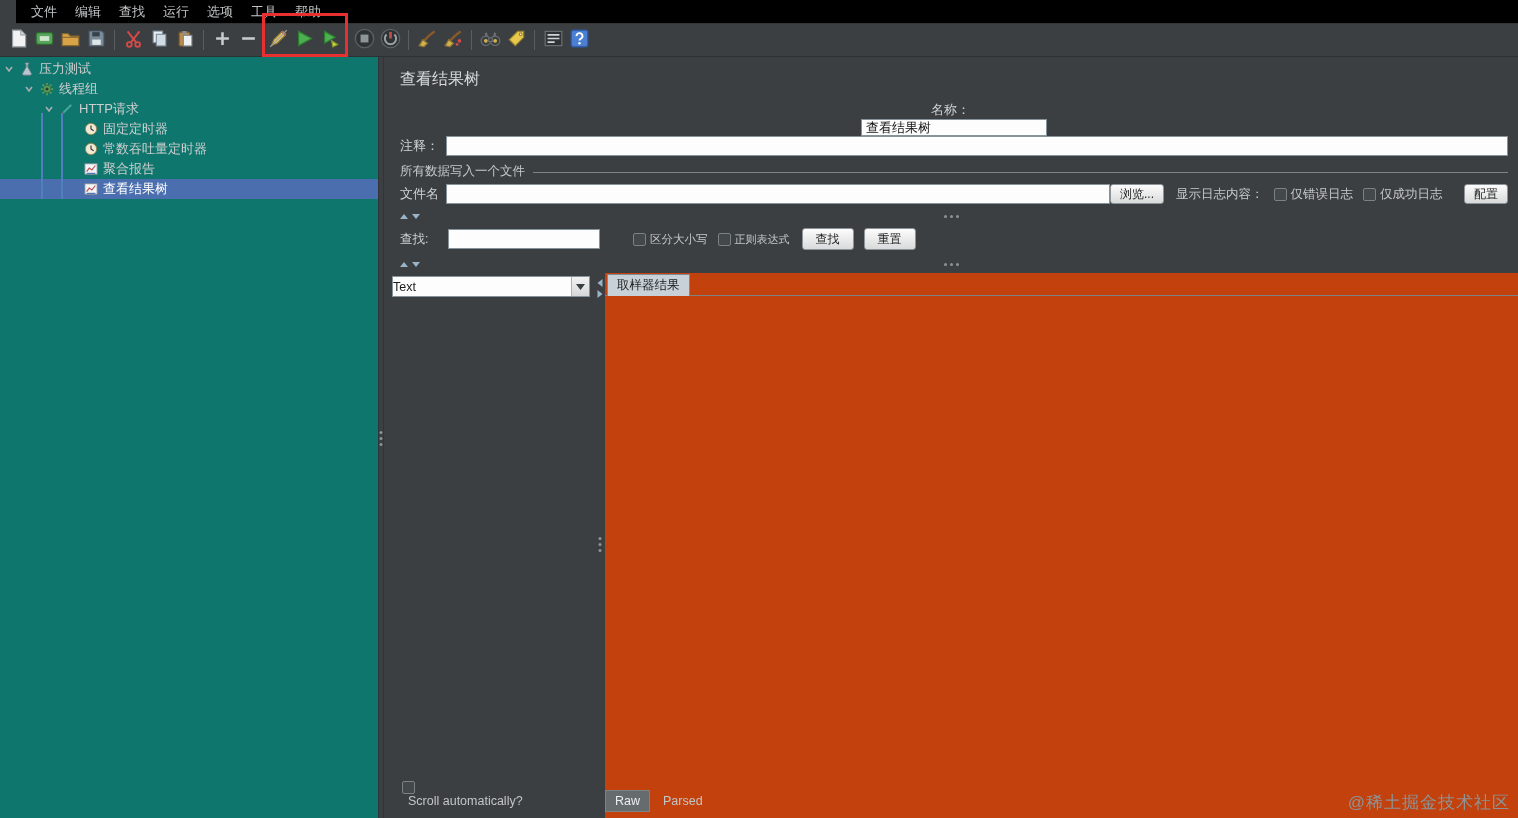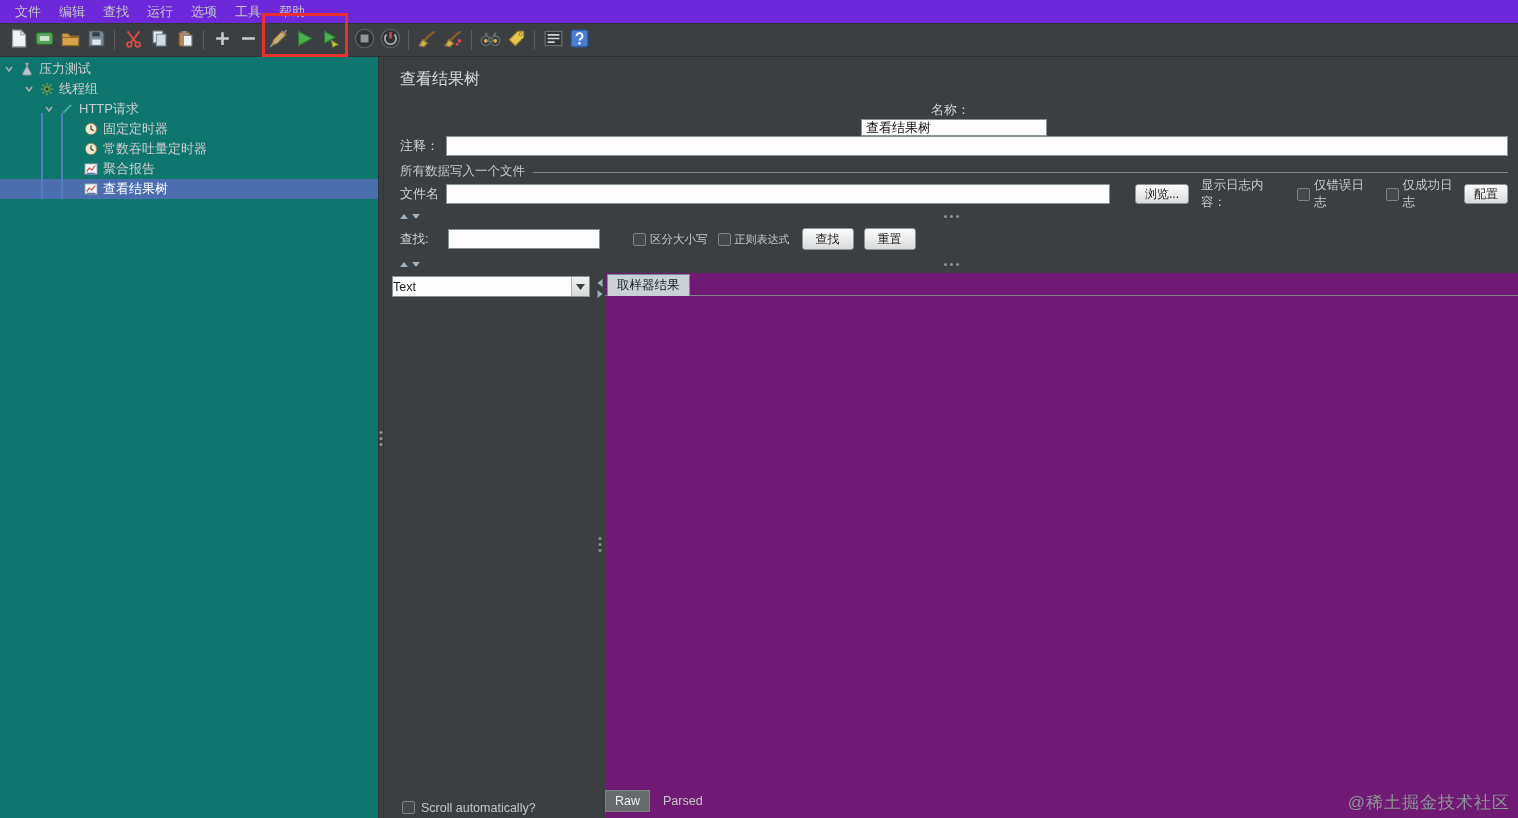--- a/index.html
+++ b/index.html
@@ -1,21 +1,21 @@
 <!DOCTYPE html>
 <html><head>
 <meta charset="utf-8">
 <style>
   * { margin:0; padding:0; box-sizing:border-box; }
   html,body { background:#2b2b2b; font-family:"Liberation Sans", sans-serif; }
   .app { position:relative; width:1518px; height:818px; background:#3c3f41; overflow:hidden; color:#bbbcbd; }
 
   
-  .menubar { position:absolute; top:0; left:0; right:0; height:24px; display:flex; align-items:center;
-             padding-left:6px; background:#6d28d9; border-bottom:1px solid #333638; font-size:13px; color:#c2c5c7; }
+  .menubar { position:absolute; top:0; left:16px; right:0; height:24px; display:flex; align-items:center;
+             padding-left:6px; background:#000000; border-bottom:1px solid #333638; font-size:13px; color:#c2c5c7; }
   .menu-item { padding:3px 9px; cursor:default; }
 
   
   .toolbar { position:absolute; top:24px; left:0; right:0; height:33px; display:flex; align-items:center;
              padding-left:5px; background:#3c3f41; border-bottom:1px solid #2e3133; }
   .tool-btn { width:26px; height:27px; display:flex; align-items:center; justify-content:center; flex:none; }
   .tool-sep { width:1px; height:20px; background:#5b5e60; margin:0 5px; flex:none; }
   .tool-spacer4 { width:4px; flex:none; } .tool-spacer8 { width:8px; flex:none; }
   .annotation { position:absolute; left:262px; top:13px; width:86px; height:44px; border:3px solid #e93030;
                 z-index:60; pointer-events:none; }
@@ -66,37 +66,37 @@
   .tri-down { width:0; height:0; border-left:4px solid transparent; border-right:4px solid transparent;
               border-top:5px solid #9ab3c6; }
   .tri-left { width:0; height:0; border-top:4px solid transparent; border-bottom:4px solid transparent;
               border-right:5px solid #9ab3c6; }
   .tri-right { width:0; height:0; border-top:4px solid transparent; border-bottom:4px solid transparent;
                border-left:5px solid #9ab3c6; }
   .hsplit .dots-h { position:absolute; left:560px; }
   .row-search { top:170px; height:24px; font-size:12.5px; }
   .search-label { width:48px; flex:none; color:#cfd2d4; }
   .search-input { flex:none; width:152px; }
-  .ml12{margin-left:12px}.ml10{margin-left:10px}.ml8{margin-left:25px}.ml33{margin-left:33px}.mlauto{margin-left:auto}
+  .ml12{margin-left:12px}.ml10{margin-left:10px}.ml8{margin-left:0}.ml33{margin-left:33px}.mlauto{margin-left:auto}
 
   
   .viewer { position:absolute; left:0; right:0; top:216px; bottom:0; display:flex; }
   .pane-left { width:211px; flex:none; position:relative; background:#3c3f41; }
   .renderer { position:absolute; top:3px; left:8px; width:198px; height:21px; background:#fdfdfd;
               border:1px solid #87939a; display:flex; align-items:center; cursor:default; }
   .renderer-text { flex:1; font-size:12.5px; color:#1c1c1c; }
   .renderer-arrow { width:18px; height:100%; display:flex; align-items:center; justify-content:center;
                     border-left:1px solid #aab3b8; background:linear-gradient(#f2f2f2,#d6d8d9); }
-  .scroll-row { position:absolute; bottom:3px; left:18px; display:flex; align-items:flex-start; }
+  .scroll-row { position:absolute; bottom:10px; left:18px; display:flex; align-items:flex-start;flex-direction:column; }
   .scroll-row .cb-label { font-size:12.5px; color:#c3c6c8; padding-left:6px; }
   .pane-split { width:10px; flex:none; position:relative; background:#3c3f41; cursor:col-resize; }
   .pane-split .arrows { position:absolute; top:6px; left:50%; transform:translateX(-50%);
                         display:flex; flex-direction:column; gap:3px; align-items:center; }
   .pane-split .dots-v { top:264px; }
-  .pane-right { flex:1; position:relative; background:#701a75; }
+  .pane-right { flex:1; position:relative; background:#c2410c; }
   .tab-row { position:absolute; top:0; left:0; right:0; height:23px; border-bottom:1px solid #7d8386; }
   .tab-active { position:absolute; left:2px; top:1px; height:22px; padding:0 9px; display:flex; align-items:center;
                 background:#c7d1d7; color:#1b1b1b; font-size:12.5px; border:1px solid #828a8d; border-bottom:none; }
   .bottom-tabs { position:absolute; bottom:6px; left:0; display:flex; gap:4px; align-items:center; }
   .btab { height:22px; padding:0 9px; display:flex; align-items:center; font-size:12.5px; cursor:default; }
   .btab.sel { background:#666b6e; color:#eceeef; border:1px solid #7c8285; }
   .btab.unsel { color:#c3c6c8; }
 
   .watermark { position:absolute; right:8px; bottom:4px; font-size:17px; color:#8e9396; letter-spacing:1px; }
 </style>

